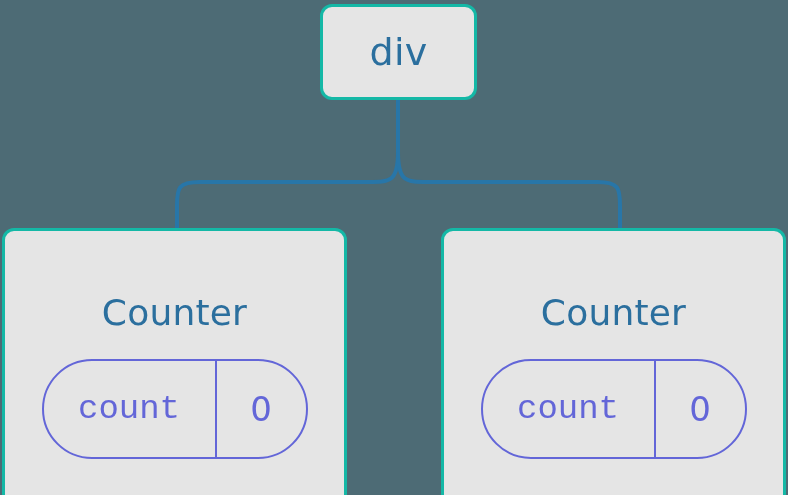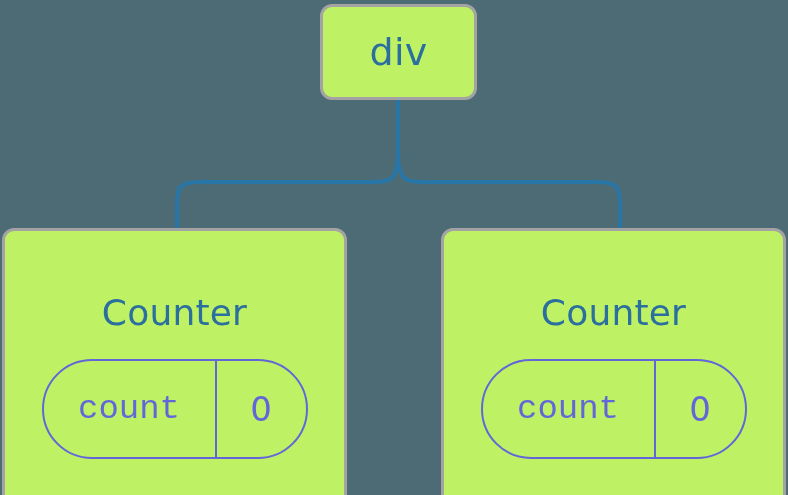--- a/index.html
+++ b/index.html
@@ -27,22 +27,22 @@
     top: 0;
     width: 788px;
     height: 495px;
     z-index: 1;
   }
 
   
   .node-box {
     position: absolute;
     z-index: 2;
-    background: #bef264;
-    border: 3px solid #a3a3a3;
+    background: #e5e5e5;
+    border: 3px solid #14b8a6;
     border-radius: 12px;
     box-sizing: border-box;
     display: flex;
     flex-direction: column;
     align-items: center;
   }
 
   
   #root-node {
     left: 320px;

